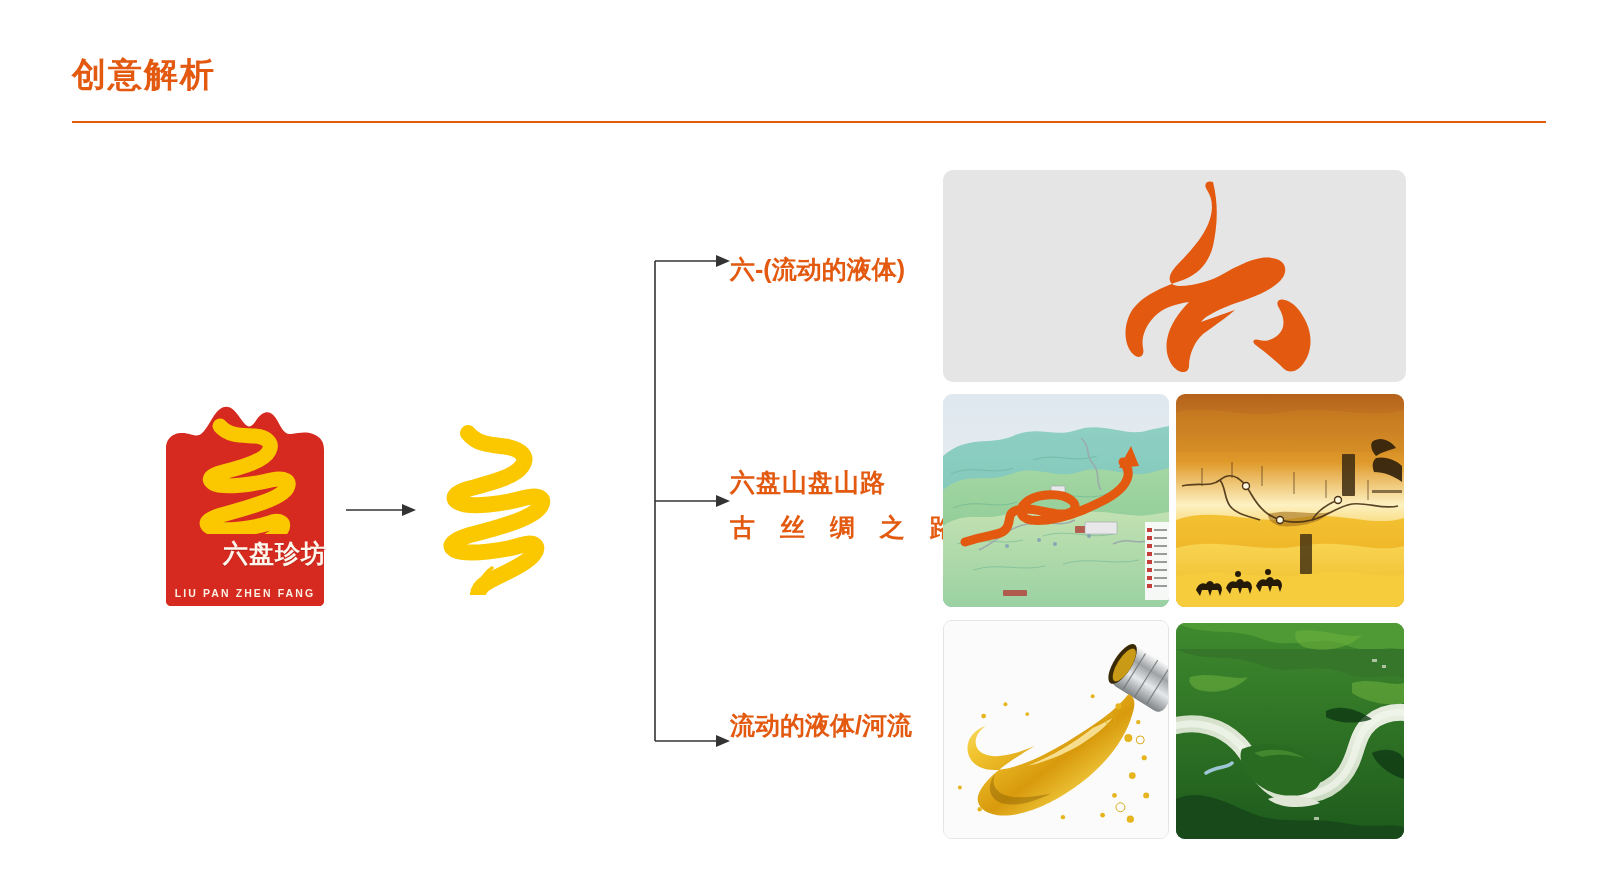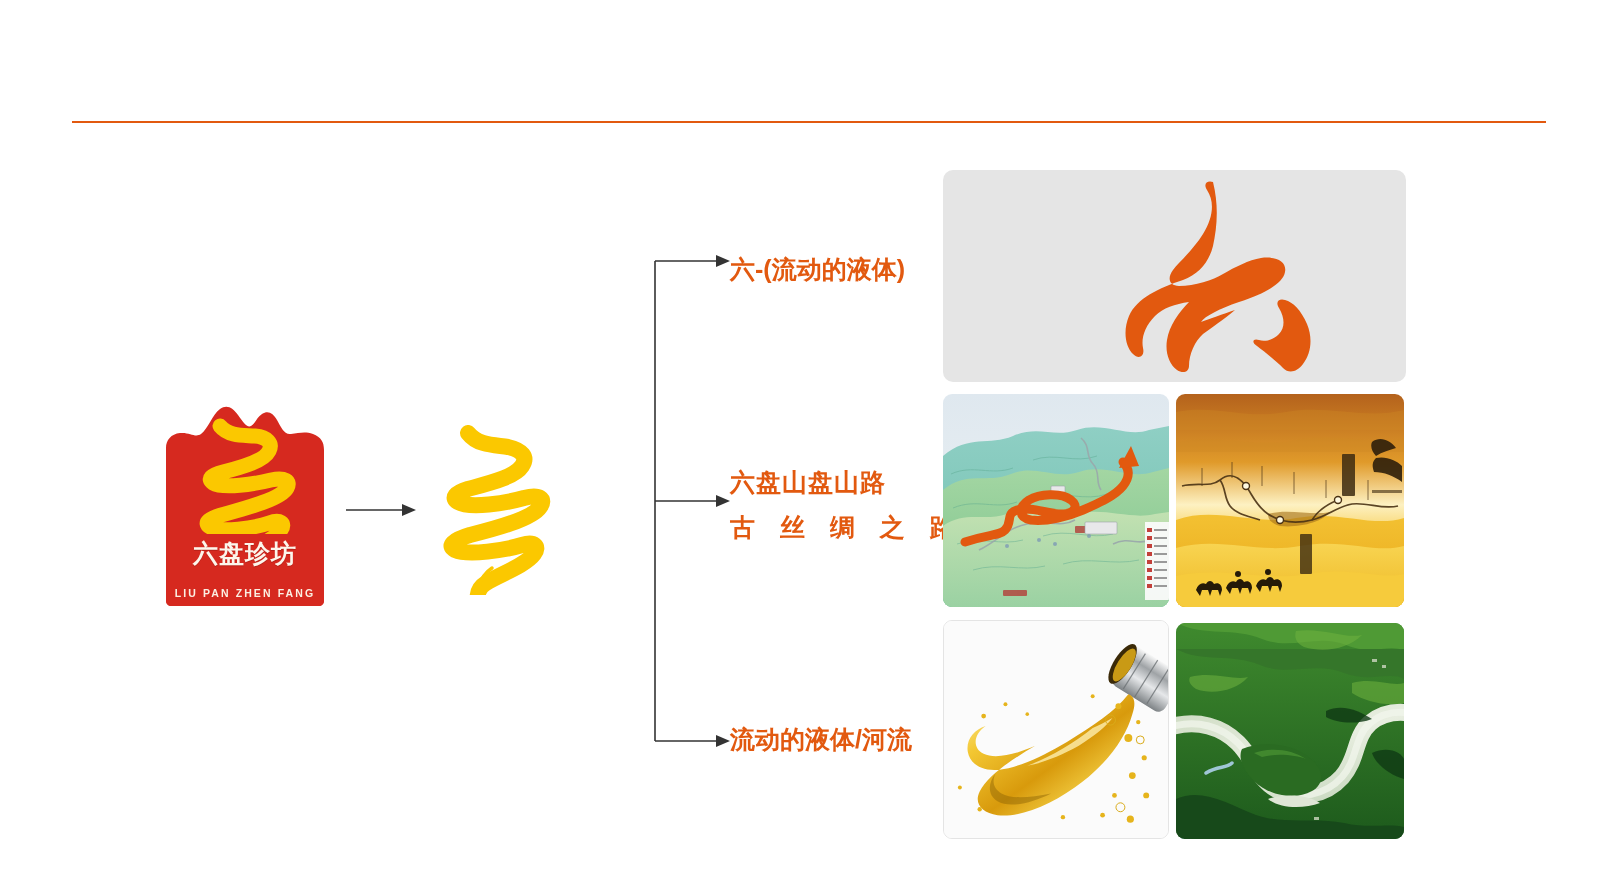--- a/index.html
+++ b/index.html
@@ -18,21 +18,21 @@
   }
   .title-rule{
     position:absolute;left:72px;top:121px;width:1474px;height:2px;
     background:#E2590F;
   }
 
   
   .logo-wrap{position:absolute;left:163px;top:404px;width:164px;height:204px;}
   .logo-svg{display:block;width:164px;height:204px;}
   .logo-cn{
-    position:absolute;left:0;top:137px;width:164px;text-align:center;
+    position:absolute;left:0;top:137px;width:164px;text-align:right;
     font-size:25px;font-weight:bold;color:#FDF6EC;letter-spacing:1px;
     line-height:1;text-shadow:0 1px 0 rgba(120,15,10,.35);
   }
   .logo-en{
     position:absolute;left:0;top:168px;width:164px;text-align:center;
     font-size:10.5px;font-weight:bold;color:#FBEFE3;letter-spacing:2.1px;
     line-height:1;
     margin-top:16px;
   }
 
@@ -45,21 +45,21 @@
   
   .bracket{position:absolute;left:626px;top:250px;width:110px;height:500px;}
 
   
   .label{
     position:absolute;color:#E2590F;font-weight:bold;white-space:nowrap;
   }
   .label-1{left:730px;top:253px;font-size:25px;}
   .label-2a{left:730px;top:466px;font-size:25px;letter-spacing:1px;text-align:right;}
   .label-2b{left:730px;top:511px;font-size:25px;letter-spacing:9px;}
-  .label-3{left:730px;top:709px;font-size:25px;margin-top:14px;}
+  .label-3{left:730px;top:709px;font-size:25px;}
 
   
   .calli-panel{
     position:absolute;left:943px;top:170px;width:463px;height:212px;
     background:#E5E5E5;border-radius:10px;overflow:hidden;
   }
   .calli-svg{position:absolute;left:120px;top:6px;width:300px;height:200px;}
 
   .card{position:absolute;border-radius:9px;overflow:hidden;}
   .card-map{left:943px;top:394px;width:226px;height:213px;}
@@ -67,20 +67,21 @@
   .card-oil{left:943px;top:620px;width:226px;height:219px;
             border:1px solid #e4e4e4;box-sizing:border-box;}
   .card-river{left:1176px;top:623px;width:228px;height:216px;}
   .card > svg{display:block;width:100%;height:100%;}
 </style>
 </head>
 <body>
 
 <div class="slide">
 
+  <div class="title">创意解析</div>
   <div class="title-rule"></div>
 
   <div class="logo-wrap">
     <svg class="logo-svg" viewBox="0 0 164 204">
       <defs>
         <clipPath id="badgeClip">
           <path d="M3 44 C3 36 8 30 17 29 C27 28 32 34 38 30
                    C45 25 49 11 57 5 C64 0 70 4 75 11
                    C80 18 84 24 88 22 C92 20 94 13 99 10
                    C105 6 110 9 114 16 C118 23 121 31 128 30

